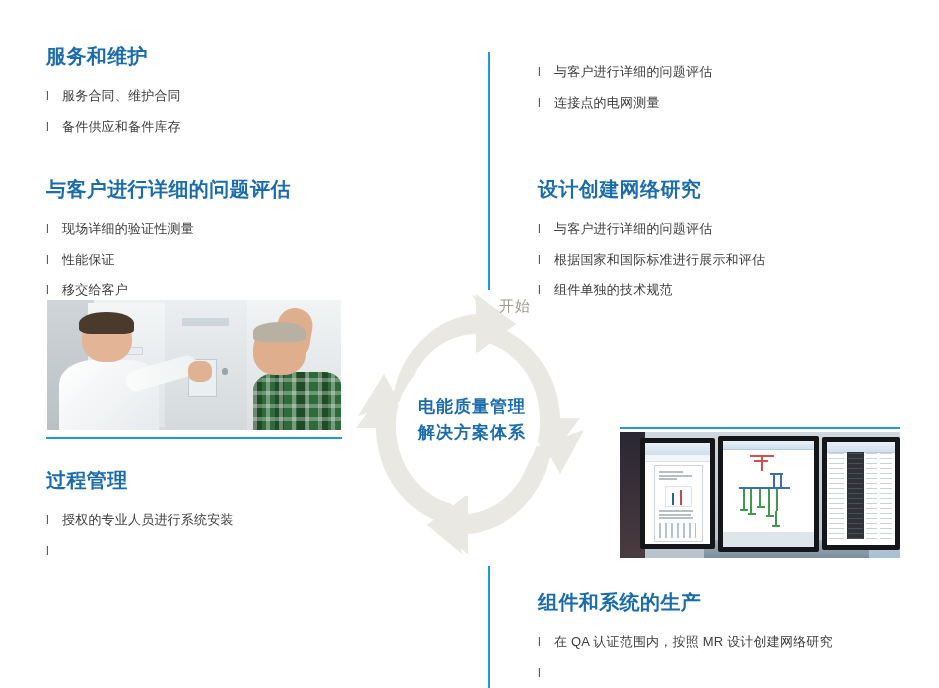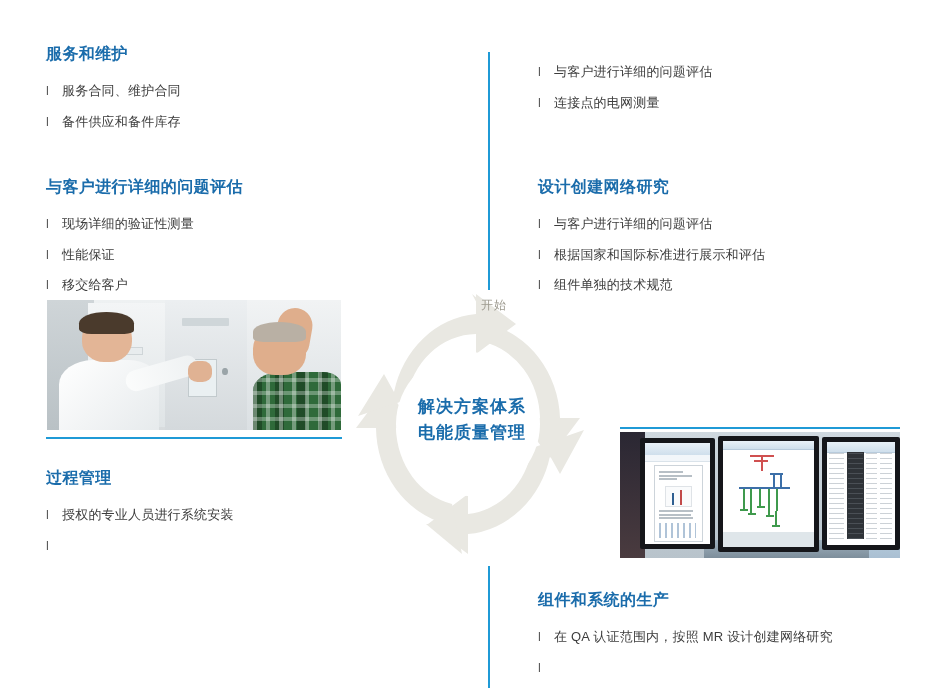--- a/index.html
+++ b/index.html
@@ -21,21 +21,21 @@
     inset: 0;
     width: 939px;
     height: 688px;
   }
 
   
   .block { position: absolute; }
 
   .sec-title {
     color: #1a6cab;
-    font-size: 16px;
+    font-size: 20px;
     font-weight: bold;
     letter-spacing: 0.4px;
     line-height: 1.2;
     white-space: nowrap;
   }
 
   .bullets {
     margin: 0;
     padding: 0;
     list-style: none;
@@ -175,24 +175,24 @@
     top: 118px;
     text-align: center;
     color: #1a6cab;
     font-size: 17px;
     font-weight: bold;
     line-height: 1.55;
     letter-spacing: 1px;
   }
   .cycle-start {
     position: absolute;
-    left: 481px;
+    left: 499px;
     top: 297px;
     color: #9d9a8f;
-    font-size: 12px;
+    font-size: 15px;
     letter-spacing: 1px;
     text-align: right;
   }
 </style>
 </head>
 <body>
 
 <div class="stage">
 
   <div class="rule-v" style="left:488px; top:52px; height:238px;"></div>
@@ -303,22 +303,22 @@
                  A 72 80 0 0 0 116 228 Z"></path>
 
         <path d="M22 140 L48 98 L58 116
                  A 92 100 0 0 1 140 38
                  L140 18 L180 48 L140 78 L140 58
                  A 72 80 0 0 0 70 124 Z"></path>
       </g>
       <circle cx="132" cy="148" r="72" fill="#ffffff"></circle>
     </svg>
     <div class="cycle-center">
+      <div>电能质量管理</div>
       <div>解决方案体系</div>
-      <div>电能质量管理</div>
     </div>
   </div>
   <div class="cycle-start">开始</div>
 
   <div class="block" style="left:46px; top:44px; width:420px;">
     <div class="sec-title">服务和维护</div>
     <ul class="bullets" style="margin-top:19px;">
       <li>
         <span class="bullet-mark">l</span>
         <span>服务合同、维护合同</span>

